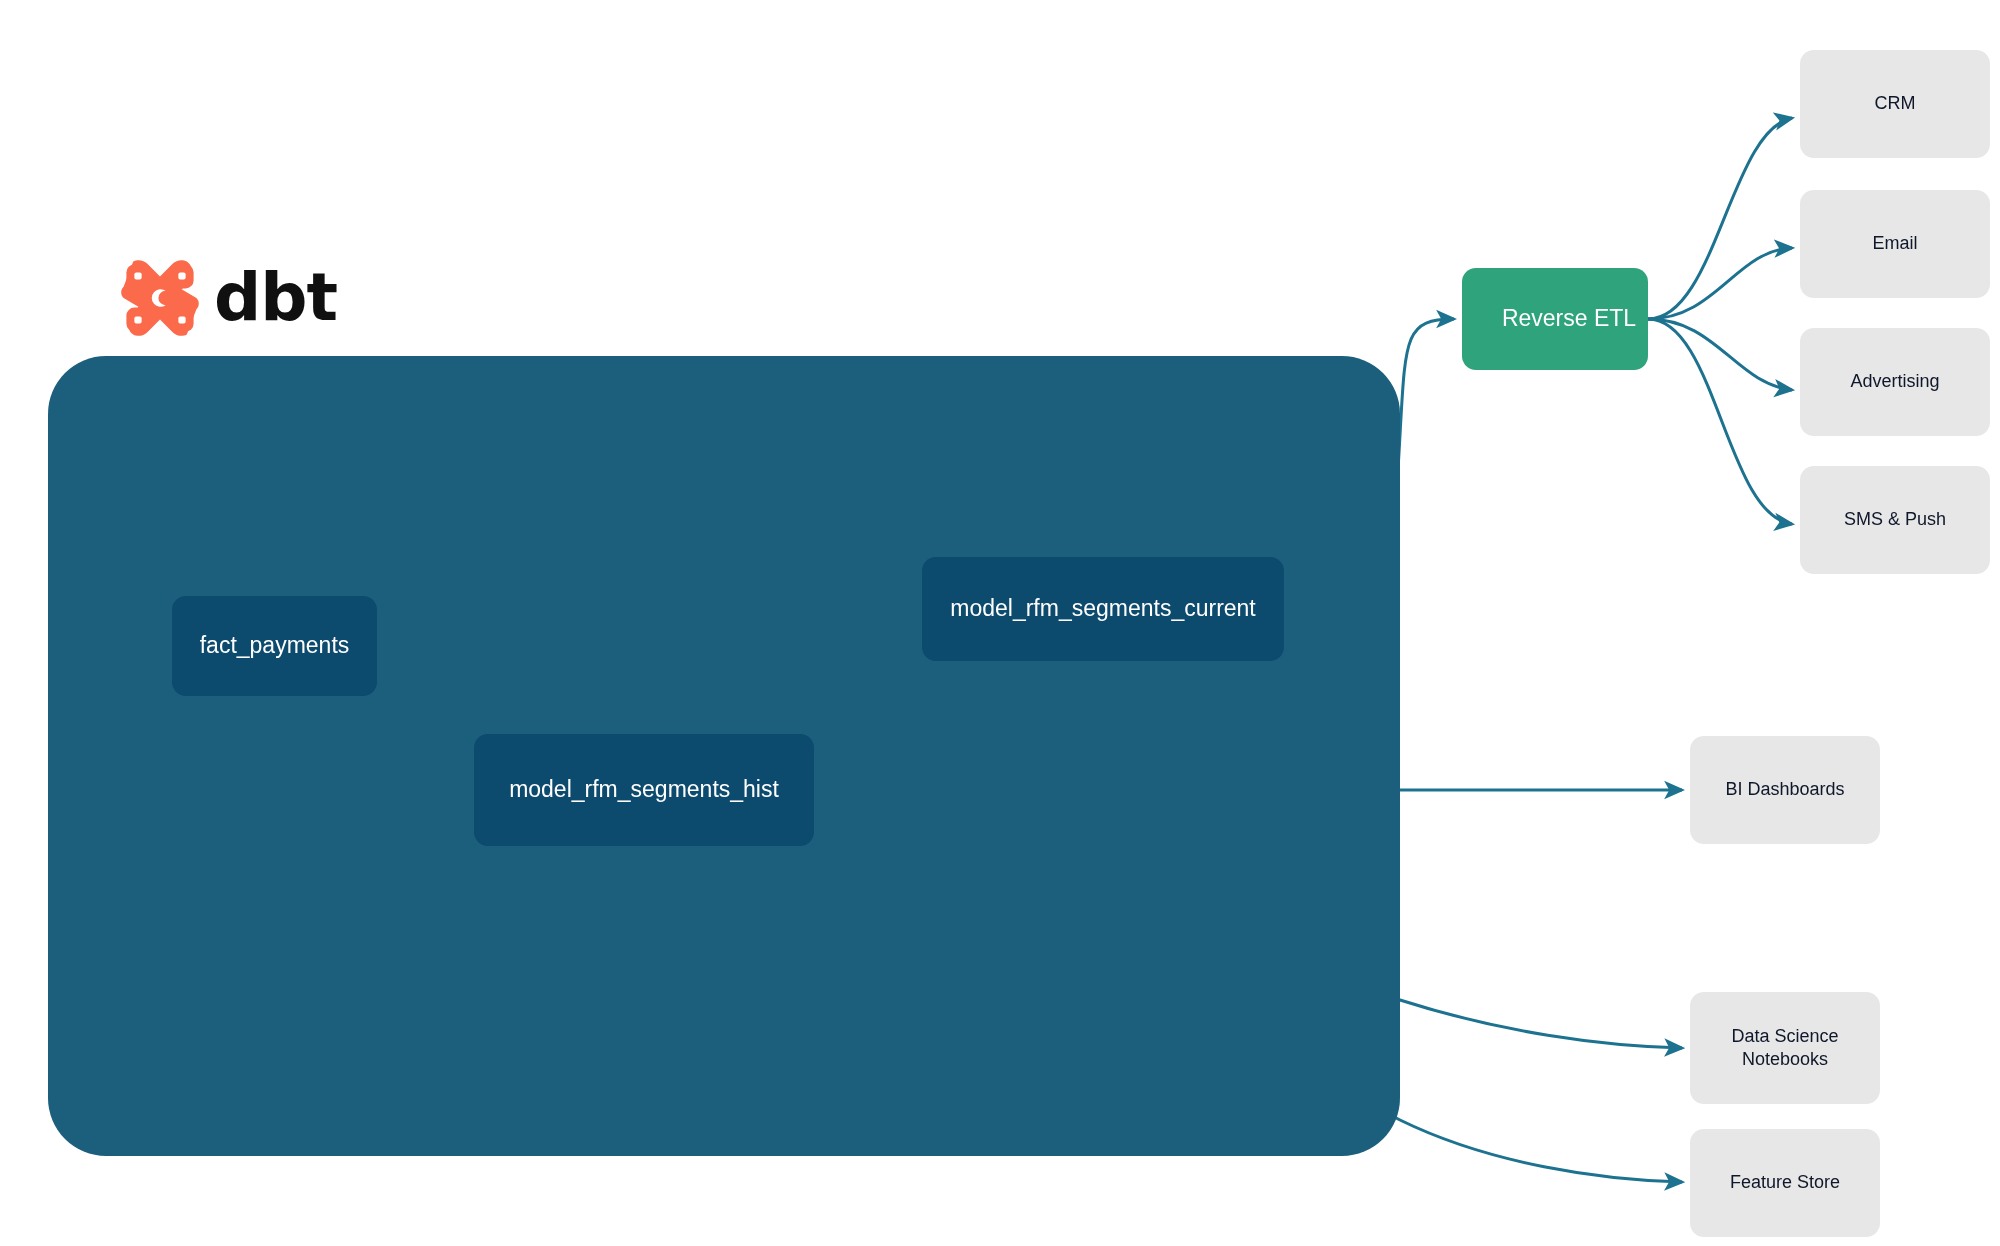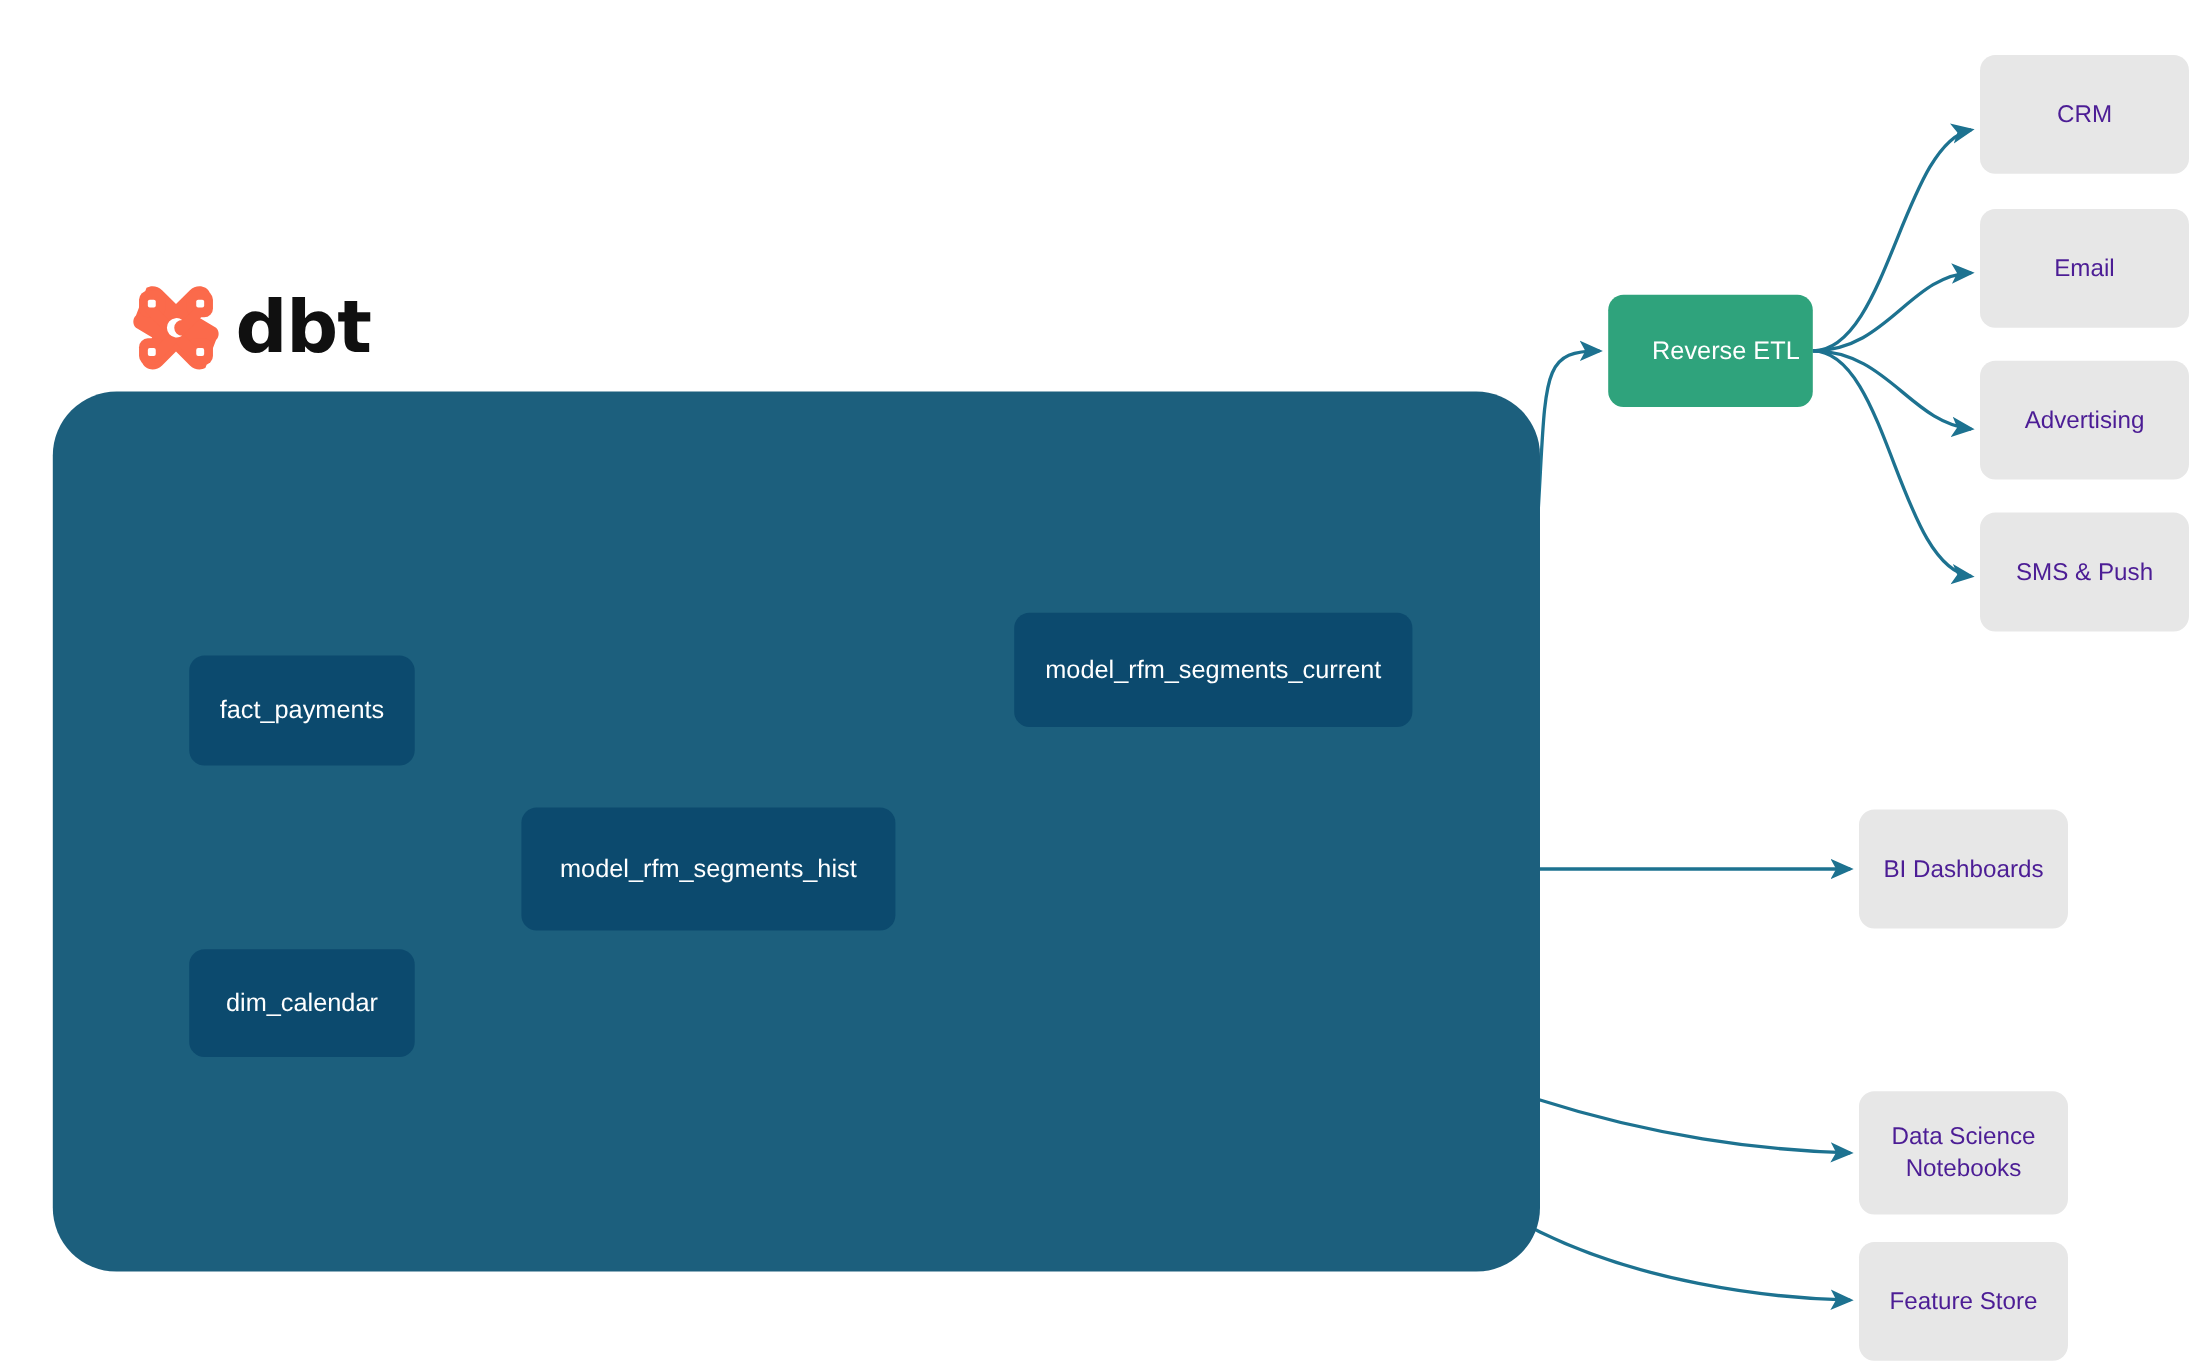--- a/index.html
+++ b/index.html
@@ -76,23 +76,23 @@
   }
   .node-reverse-etl {
     background: #2FA37C;
     color: #ffffff;
     border-radius: 14px;
     font-size: 23px;
     padding-left: 28px;
   }
   .node-dest {
     background: #E7E7E7;
-    color: #4c1d95;
+    color: #0f172a;
     border-radius: 14px;
-    font-size: 22px;
+    font-size: 18px;
     padding: 16px 14px;
   }
 
   
   #node-fact_payments          { left: 172px;  top: 596px;  width: 205px; height: 100px; }
   #node-dim_calendar           { left: 172px;  top: 863px;  width: 205px; height: 98px; }
   #node-model_rfm_segments_hist{ left: 474px;  top: 734px;  width: 340px; height: 112px; }
   #node-model_rfm_segments_current { left: 922px; top: 557px; width: 362px; height: 104px; }
 
   #node-reverse_etl            { left: 1462px; top: 268px;  width: 186px; height: 102px; }
@@ -177,21 +177,20 @@
         <path d="M57 41 A 11 11 0 1 0 57 59 A 8.5 8.5 0 1 1 57 41 Z"></path>
       </g>
     </svg>
     <div class="logo-text">dbt</div>
   </div>
 
   <div class="project-container"></div>
 
   <div class="node node-model" id="node-fact_payments">fact_payments</div>
 
-  <div class="node node-model" id="node-dim_calendar">dim_calendar</div>
 
   <div class="node node-model" id="node-model_rfm_segments_hist">model_rfm_segments_hist</div>
 
   <div class="node node-model" id="node-model_rfm_segments_current">model_rfm_segments_current</div>
 
   <div class="node node-reverse-etl" id="node-reverse_etl">Reverse ETL</div>
 
   <div class="node node-dest" id="node-crm">CRM</div>
 
   <div class="node node-dest" id="node-email">Email</div>

